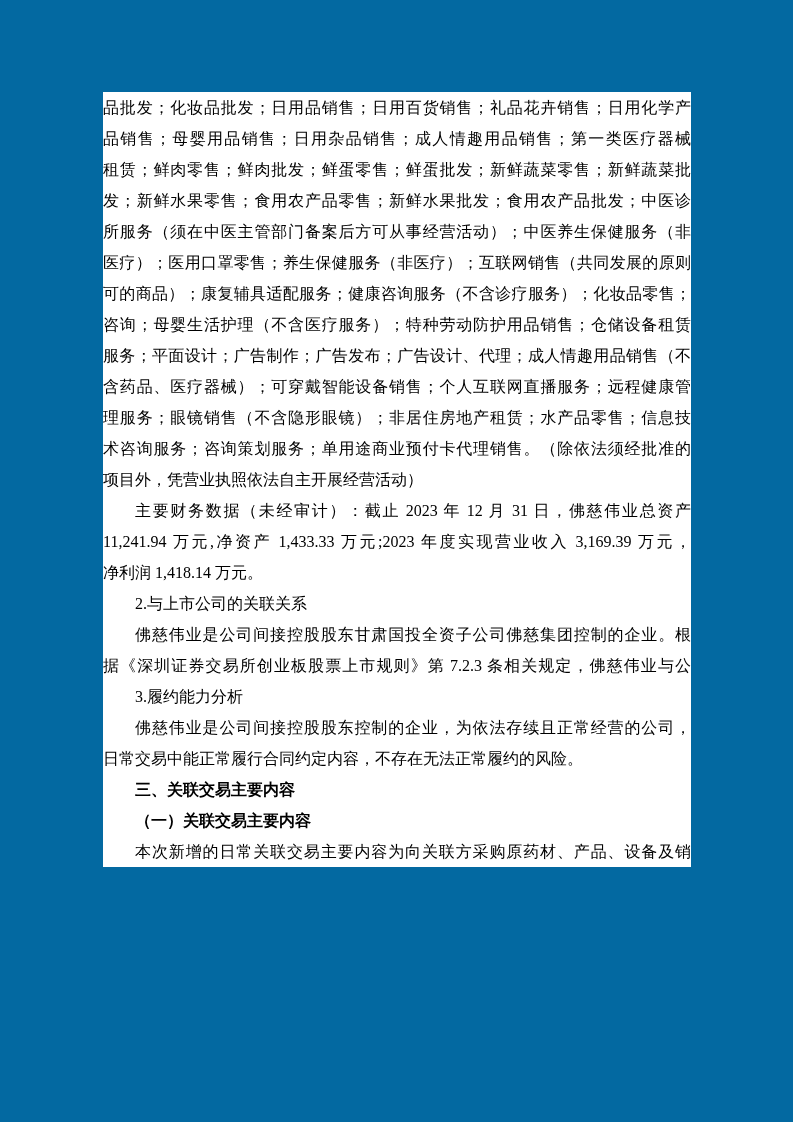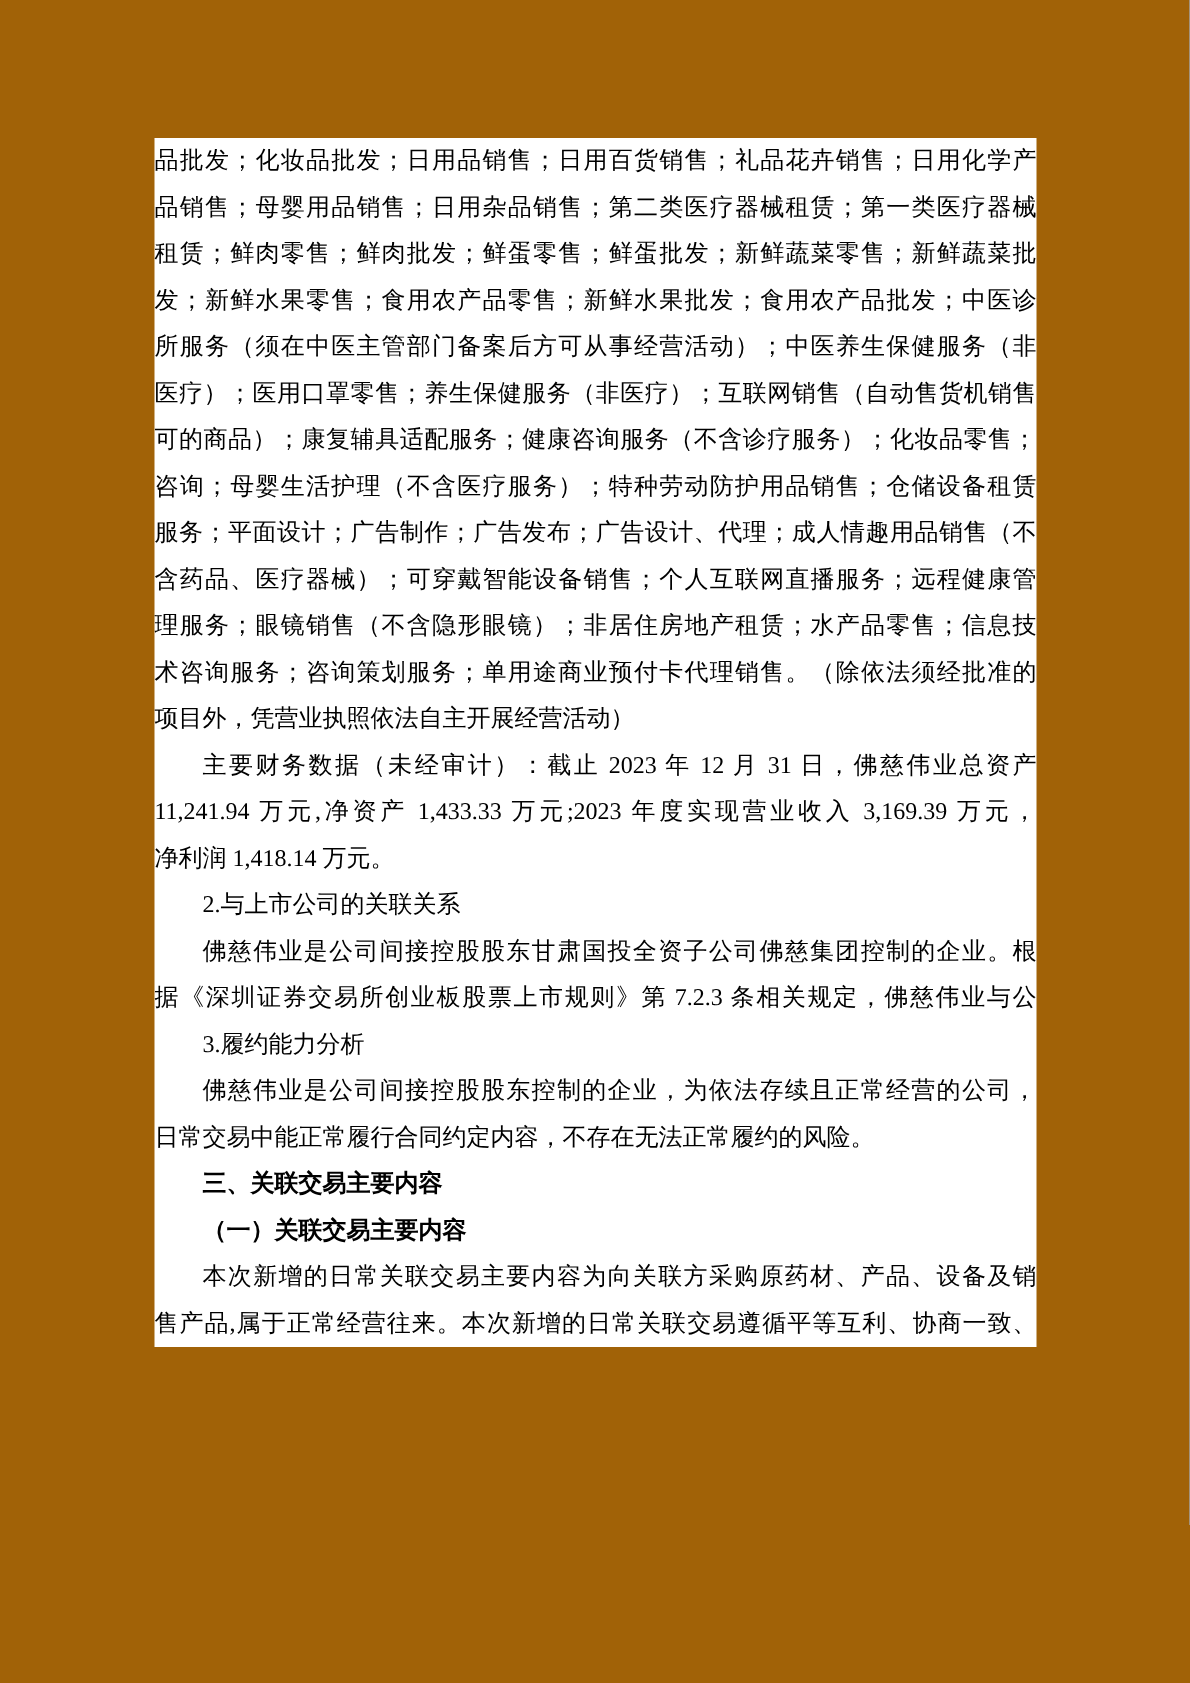--- a/index.html
+++ b/index.html
@@ -5,21 +5,21 @@
   * { margin: 0; padding: 0; box-sizing: border-box; }
   html, body { background: #888; }
   body {
     width: 793px;
     font-family: "Liberation Serif", "DejaVu Serif", serif;
   }
   .page {
     position: relative;
     width: 793px;
     height: 1122px;
-    background: #a16207;
+    background: #0369a1;
     overflow: hidden;
   }
   .content {
     position: absolute;
     left: 103px;
     top: 92px;
     width: 588px;
     color: #000000;
     font-size: 16px;
     line-height: 31px;
@@ -42,25 +42,25 @@
     text-align-last: left;
   }
 </style>
 </head>
 <body>
 
 <div class="page">
   <div class="content" id="doc-content" style="background: rgb(255, 255, 255); color: rgb(0, 0, 0);">
       <div class="para body">
         <div class="line">品批发；化妆品批发；日用品销售；日用百货销售；礼品花卉销售；日用化学产</div>
-        <div class="line">品销售；母婴用品销售；日用杂品销售；第二类医疗器械租赁；第一类医疗器械</div>
+        <div class="line">品销售；母婴用品销售；日用杂品销售；成人情趣用品销售；第一类医疗器械</div>
         <div class="line">租赁；鲜肉零售；鲜肉批发；鲜蛋零售；鲜蛋批发；新鲜蔬菜零售；新鲜蔬菜批</div>
         <div class="line">发；新鲜水果零售；食用农产品零售；新鲜水果批发；食用农产品批发；中医诊</div>
         <div class="line">所服务（须在中医主管部门备案后方可从事经营活动）；中医养生保健服务（非</div>
-        <div class="line">医疗）；医用口罩零售；养生保健服务（非医疗）；互联网销售（自动售货机销售</div>
+        <div class="line">医疗）；医用口罩零售；养生保健服务（非医疗）；互联网销售（共同发展的原则</div>
         <div class="line">可的商品）；康复辅具适配服务；健康咨询服务（不含诊疗服务）；化妆品零售；</div>
         <div class="line">咨询；母婴生活护理（不含医疗服务）；特种劳动防护用品销售；仓储设备租赁</div>
         <div class="line">服务；平面设计；广告制作；广告发布；广告设计、代理；成人情趣用品销售（不</div>
         <div class="line">含药品、医疗器械）；可穿戴智能设备销售；个人互联网直播服务；远程健康管</div>
         <div class="line">理服务；眼镜销售（不含隐形眼镜）；非居住房地产租赁；水产品零售；信息技</div>
         <div class="line">术咨询服务；咨询策划服务；单用途商业预付卡代理销售。（除依法须经批准的</div>
         <div class="line line-end">项目外，凭营业执照依法自主开展经营活动）</div>
       </div>
       <div class="para body">
         <div class="line first-indent">主要财务数据（未经审计）：截止 2023 年 12 月 31 日，佛慈伟业总资产</div>
@@ -82,16 +82,15 @@
         <div class="line line-end">日常交易中能正常履行合同约定内容，不存在无法正常履约的风险。</div>
       </div>
       <div class="para heading1">
         <div class="line first-indent line-end">三、关联交易主要内容</div>
       </div>
       <div class="para heading2">
         <div class="line first-indent line-end">（一）关联交易主要内容</div>
       </div>
       <div class="para body">
         <div class="line first-indent">本次新增的日常关联交易主要内容为向关联方采购原药材、产品、设备及销</div>
-        <div class="line">售产品,属于正常经营往来。本次新增的日常关联交易遵循平等互利、协商一致、</div>
       </div>
     </div>
 </div>
 
 </body></html>

